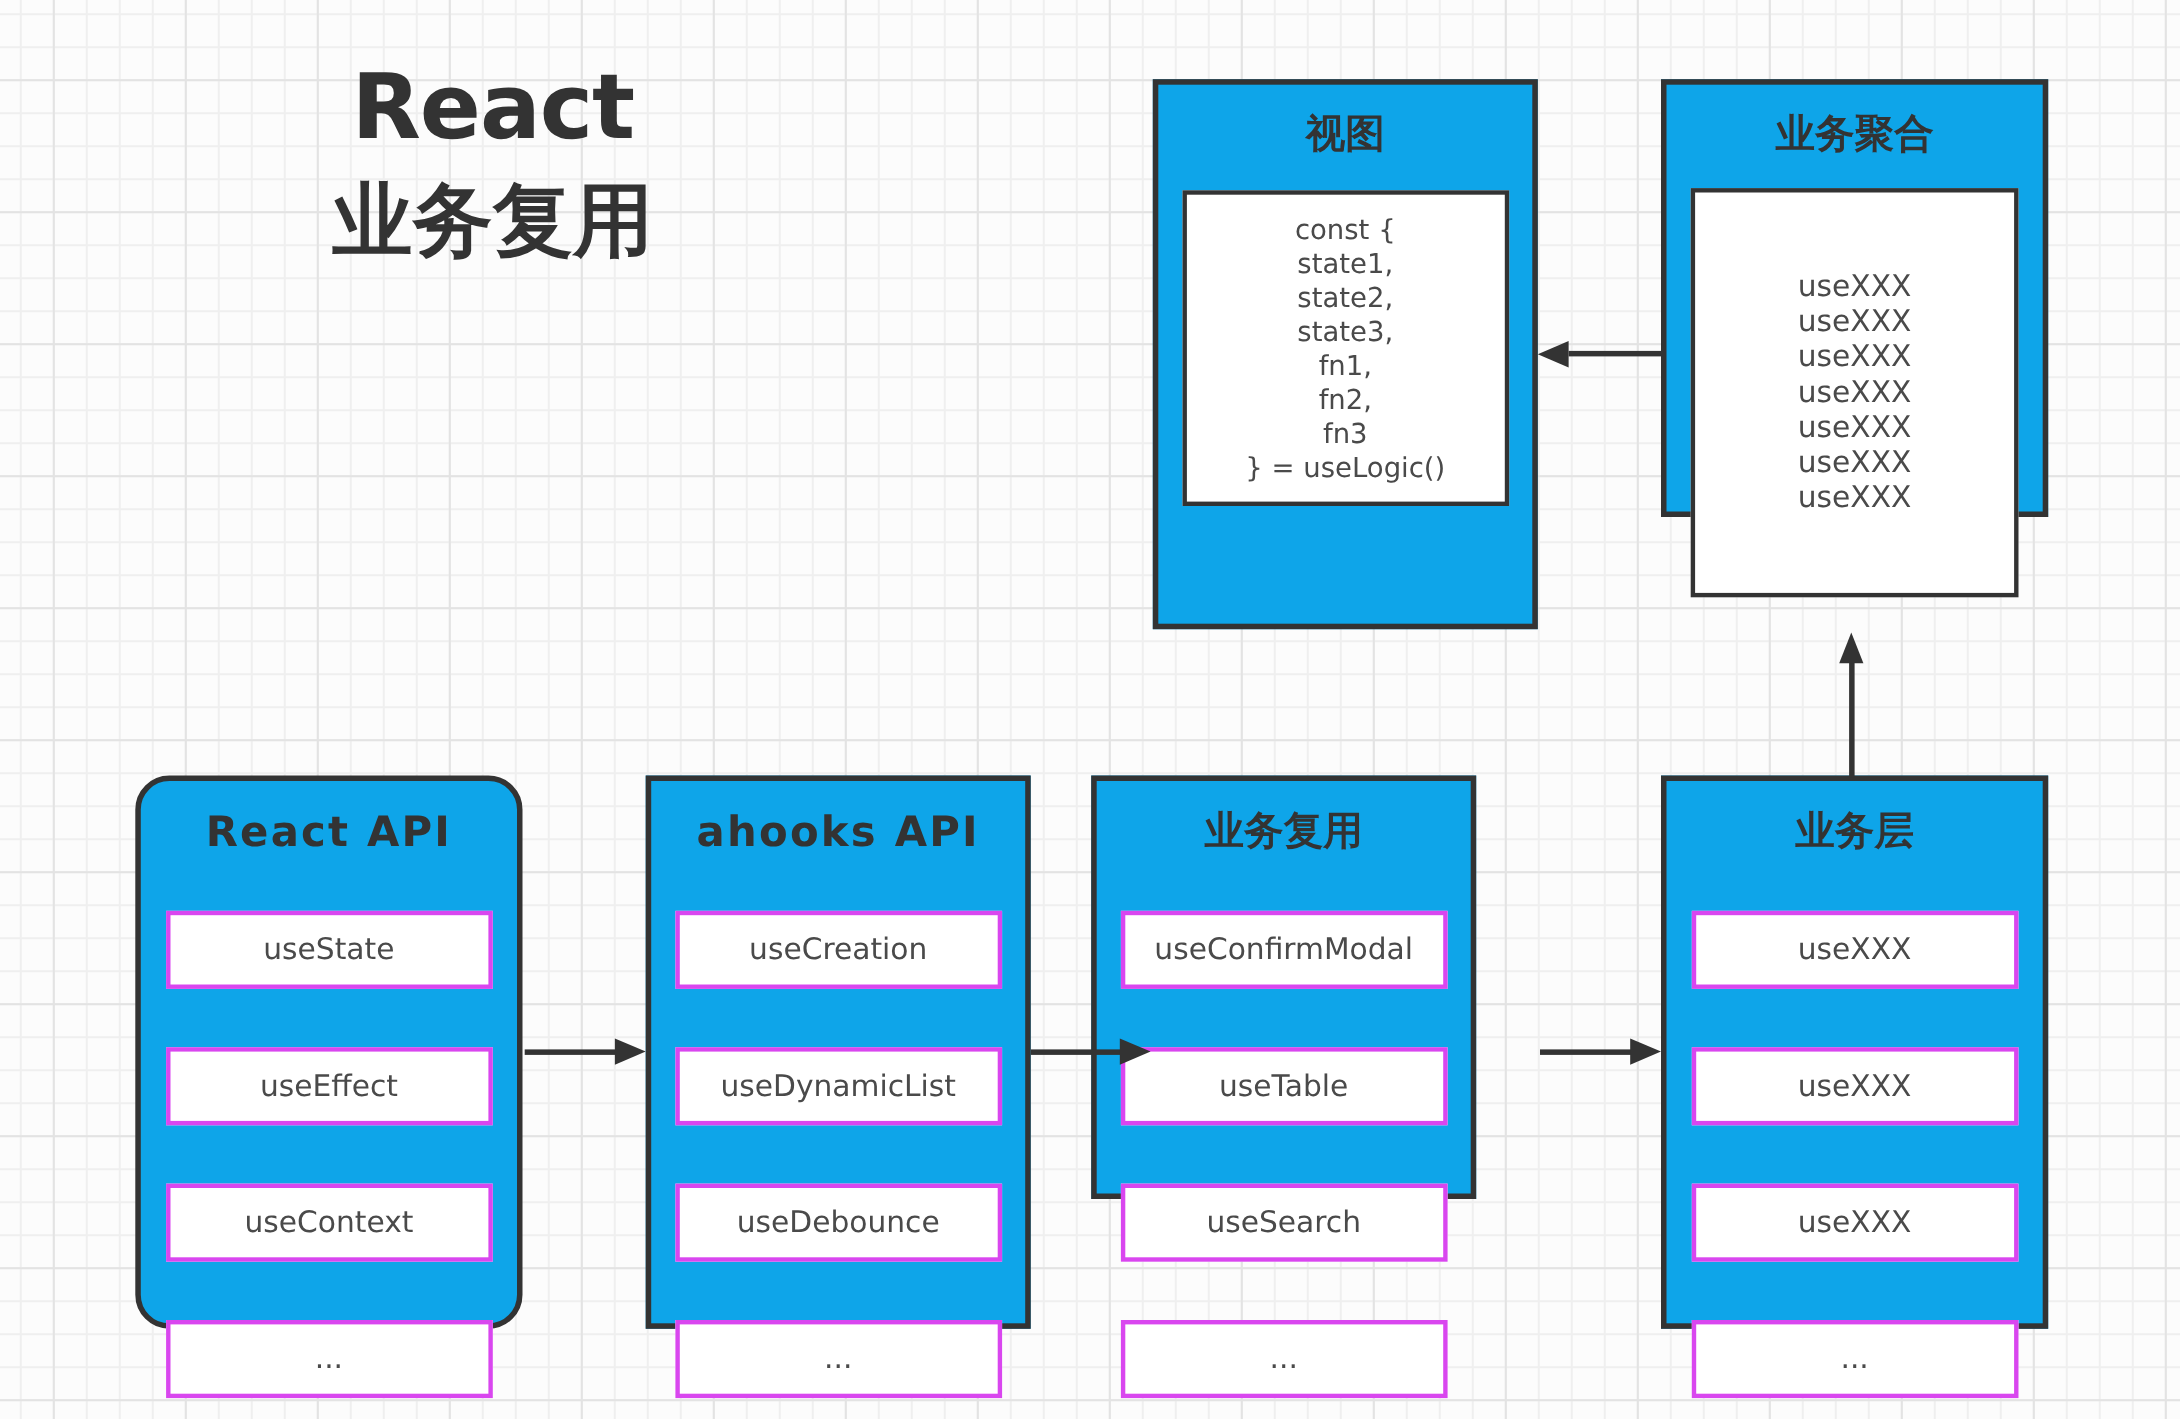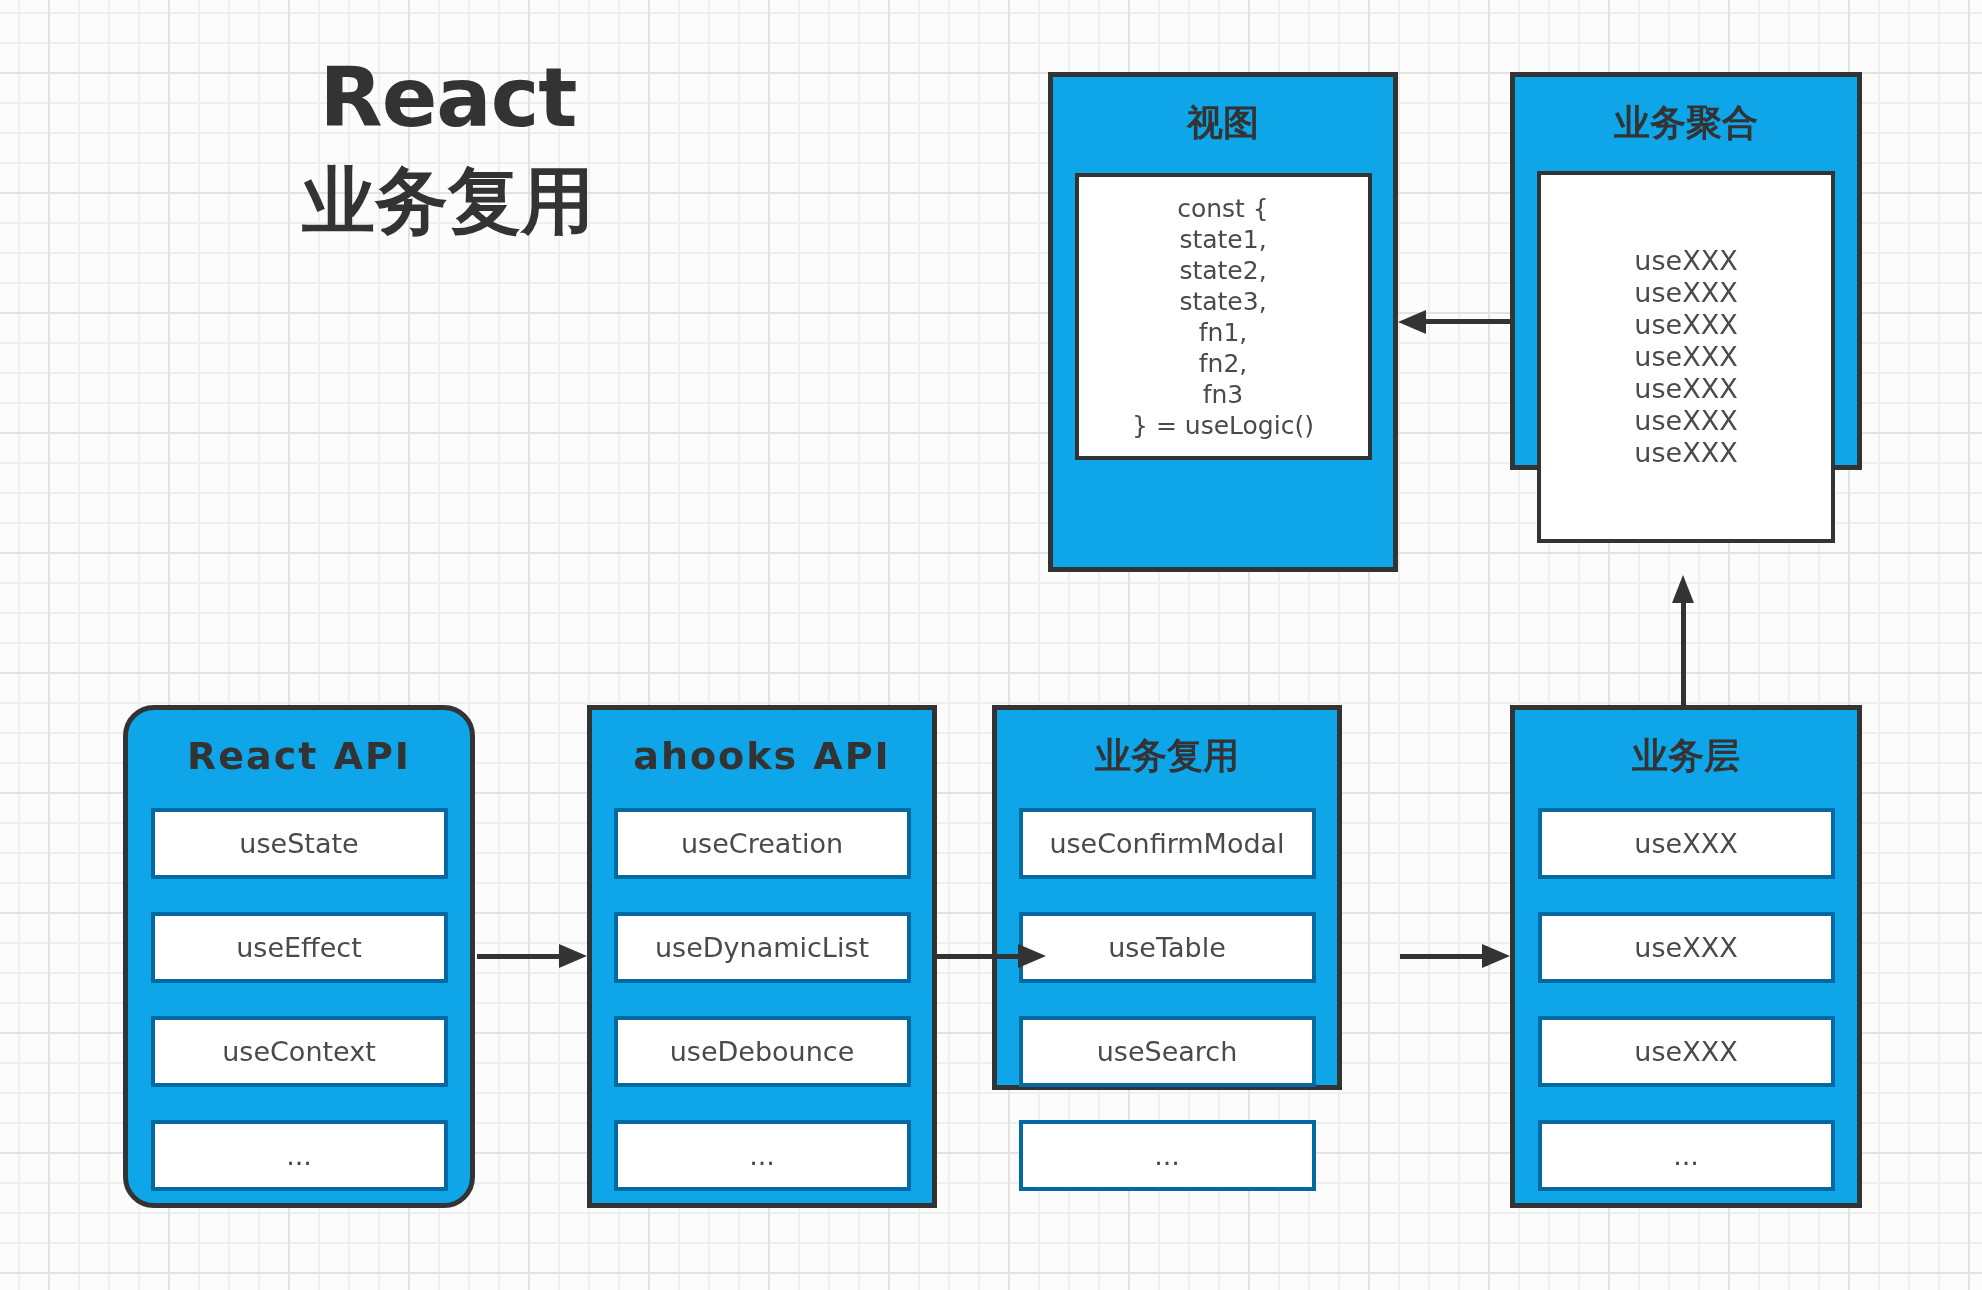--- a/index.html
+++ b/index.html
@@ -57,23 +57,23 @@
     box-sizing: border-box; width: 298px; height: 372px; margin: 26px auto 0;
     border: 4px solid #333333; background: #ffffff;
     display: flex; flex-direction: column; justify-content: center;
     text-align: center; font-size: 27px; line-height: 32px; color: #4a4a4a;
   }
 
   
   .items { margin-top: 30px; display: flex; flex-direction: column; align-items: center; gap: 33px; }
   .item {
     box-sizing: border-box; width: 297px; height: 71px;
-    border: 4px solid #0369a1; background: #ffffff;
+    border: 4px solid #d946ef; background: #ffffff;
     display: flex; align-items: center; justify-content: center;
-    font-size: 27px; color: #4a4a4a;
+    font-size: 27px; color: #4a4a4a; margin-top: 20px;
   }
 
   
   .hline { position: absolute; height: 5px; background: #333333; }
   .vline { position: absolute; width: 5px; background: #333333; }
   .head-right {
     position: absolute; width: 0; height: 0;
     border-top: 12px solid transparent; border-bottom: 12px solid transparent;
     border-left: 28px solid #333333;
   }

